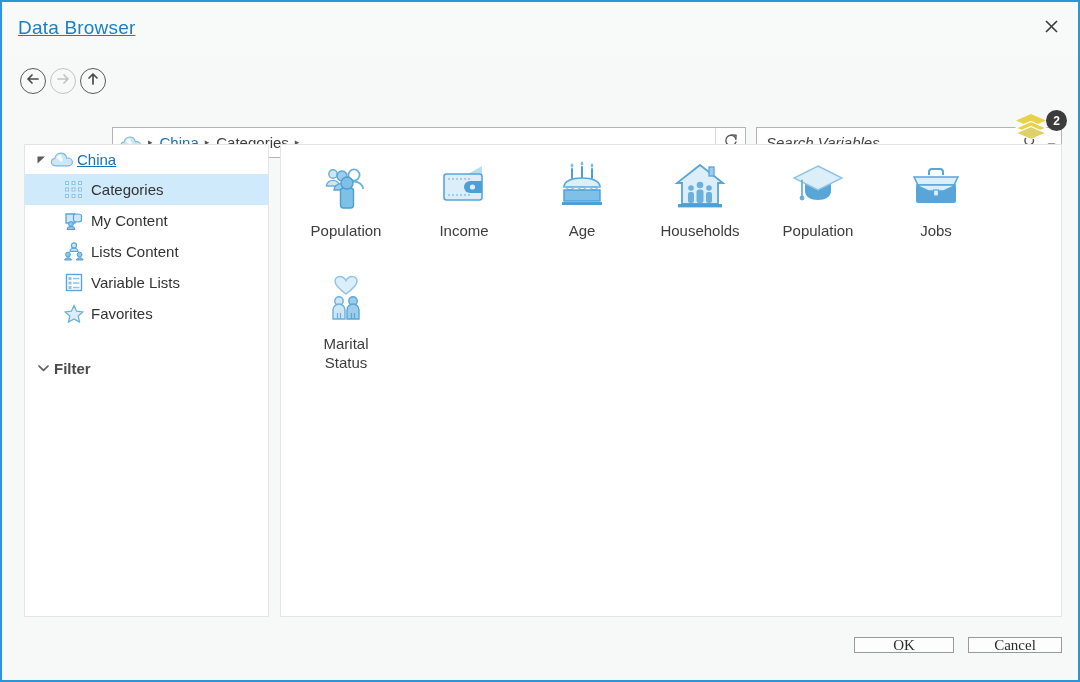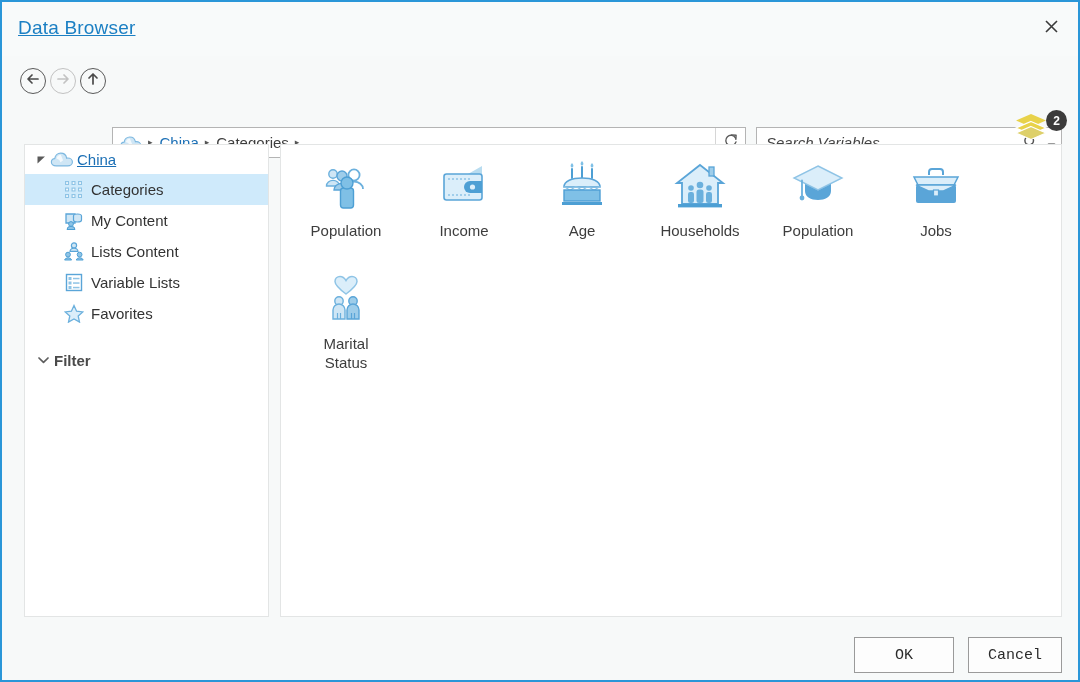--- a/index.html
+++ b/index.html
@@ -187,21 +187,21 @@
     display: flex; align-items: center; justify-content: center;
     flex: none;
   }
   .tree-label {
     font-size: 15px; color: #333333;
     margin-left: 5px;
     white-space: nowrap;
   }
   #filter-section {
     display: flex; align-items: center;
-    margin-top: 18px;
+    margin-top: 26px;
     padding-left: 10px;
     height: 26px;
     cursor: pointer;
   }
   #filter-chevron {
     width: 16px; display: flex; align-items: center; justify-content: center;
   }
   #filter-label {
     font-size: 15px; font-weight: bold; color: #4a4a4a;
     margin-left: 3px;
@@ -241,24 +241,24 @@
     color: #3d3d3d;
     text-align: center;
     line-height: 1.25;
     width: 112px;
   }
 
   
   .footer-button {
     position: absolute;
     top: 635px;
-    height: 36px;
+    height: 16px;
     background: #fdfdfd;
     border: 1px solid #9a9a9a;
-    font-family: Liberation Mono, monospace;
+    font-family: Liberation Serif, serif;
     font-size: 15px;
     color: #2b2b2b;
     cursor: pointer;
     display: flex; align-items: center; justify-content: center;
   }
   #ok-button     { left: 852px; width: 100px; }
   #cancel-button { left: 966px; width: 94px; text-align: center; }
 </style>
 </head>
 <body>

